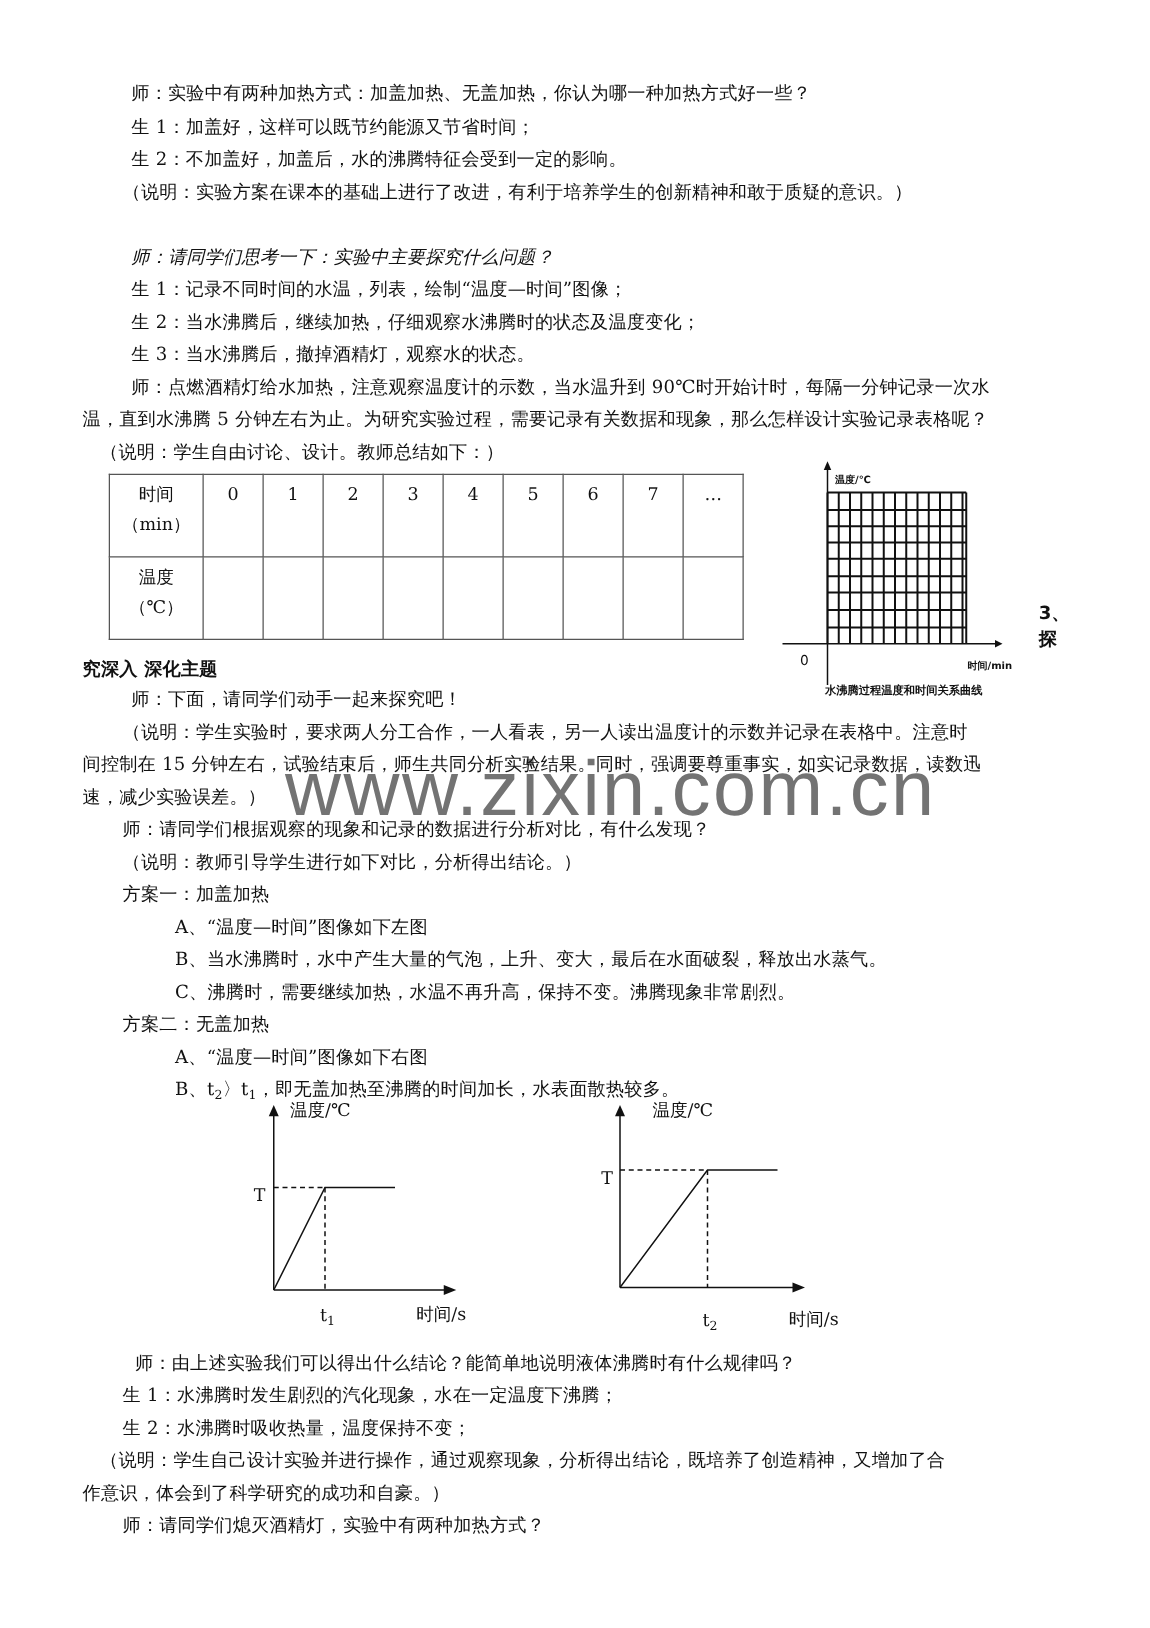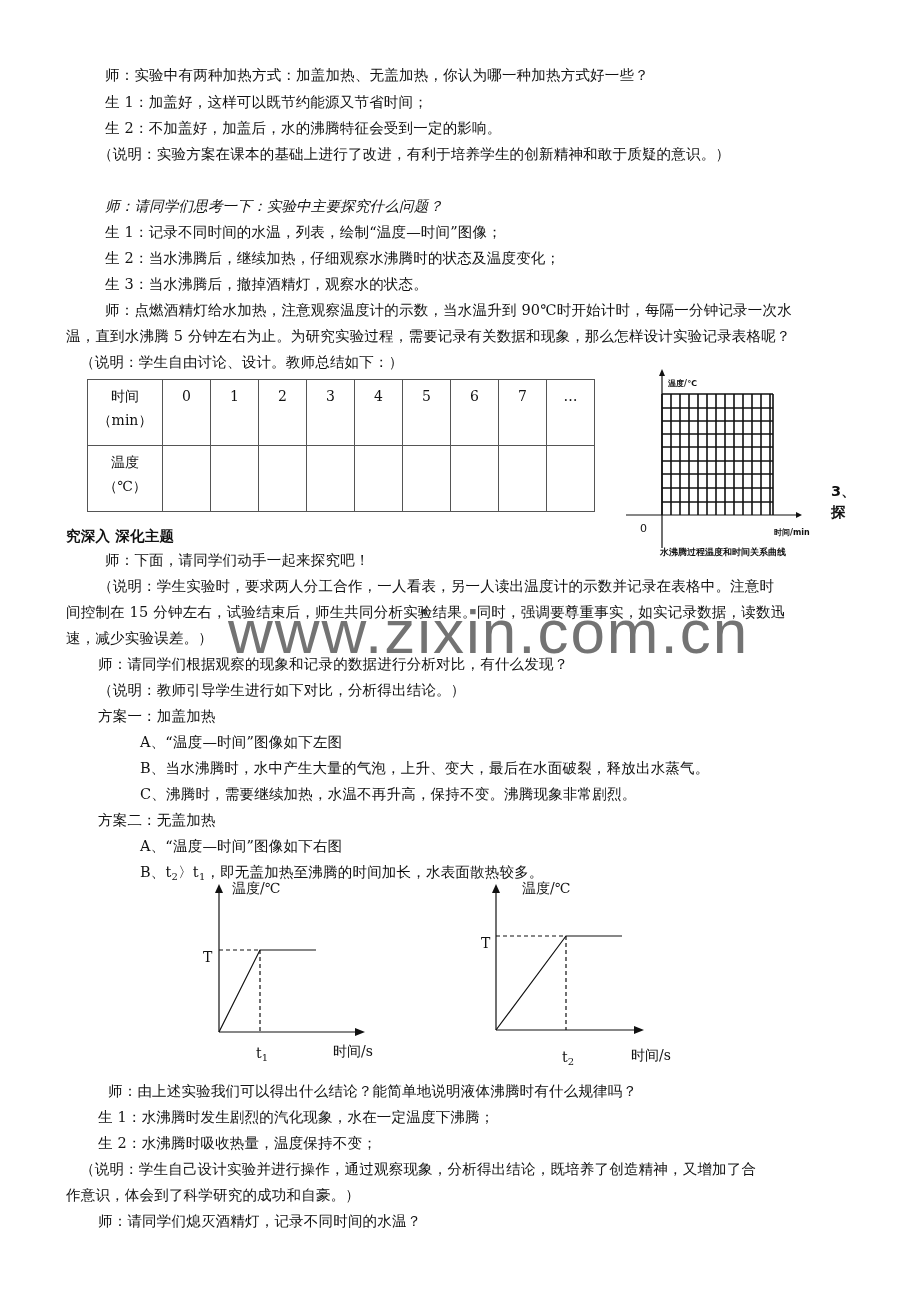--- a/index.html
+++ b/index.html
@@ -184,15 +184,15 @@
     <div class="axis-label" style="left:481px; top:935px;">T</div>
     <div class="axis-label" style="left:562px; top:1049px;"><span>t</span><span class="sub">2</span></div>
     <div class="axis-label" style="left:631px; top:1047px;">时间/s</div>
   </div>
 
   <div class="line" style="left:108px; top:1081px;">师：由上述实验我们可以得出什么结论？能简单地说明液体沸腾时有什么规律吗？</div>
   <div class="line" style="left:98px; top:1107px;">生 1：水沸腾时发生剧烈的汽化现象，水在一定温度下沸腾；</div>
   <div class="line" style="left:98px; top:1133px;">生 2：水沸腾时吸收热量，温度保持不变；</div>
   <div class="line" style="left:80px; top:1159px;">（说明：学生自己设计实验并进行操作，通过观察现象，分析得出结论，既培养了创造精神，又增加了合</div>
   <div class="line" style="left:66px; top:1185px;text-align:center;">作意识，体会到了科学研究的成功和自豪。）</div>
-  <div class="line" style="left:98px; top:1211px;">师：请同学们熄灭酒精灯，记录不同时间的水温？</div>
+  <div class="line" style="left:98px; top:1211px;">师：请同学们熄灭酒精灯，实验中有两种加热方式？</div>
 
 </div>
 
 </body></html>

